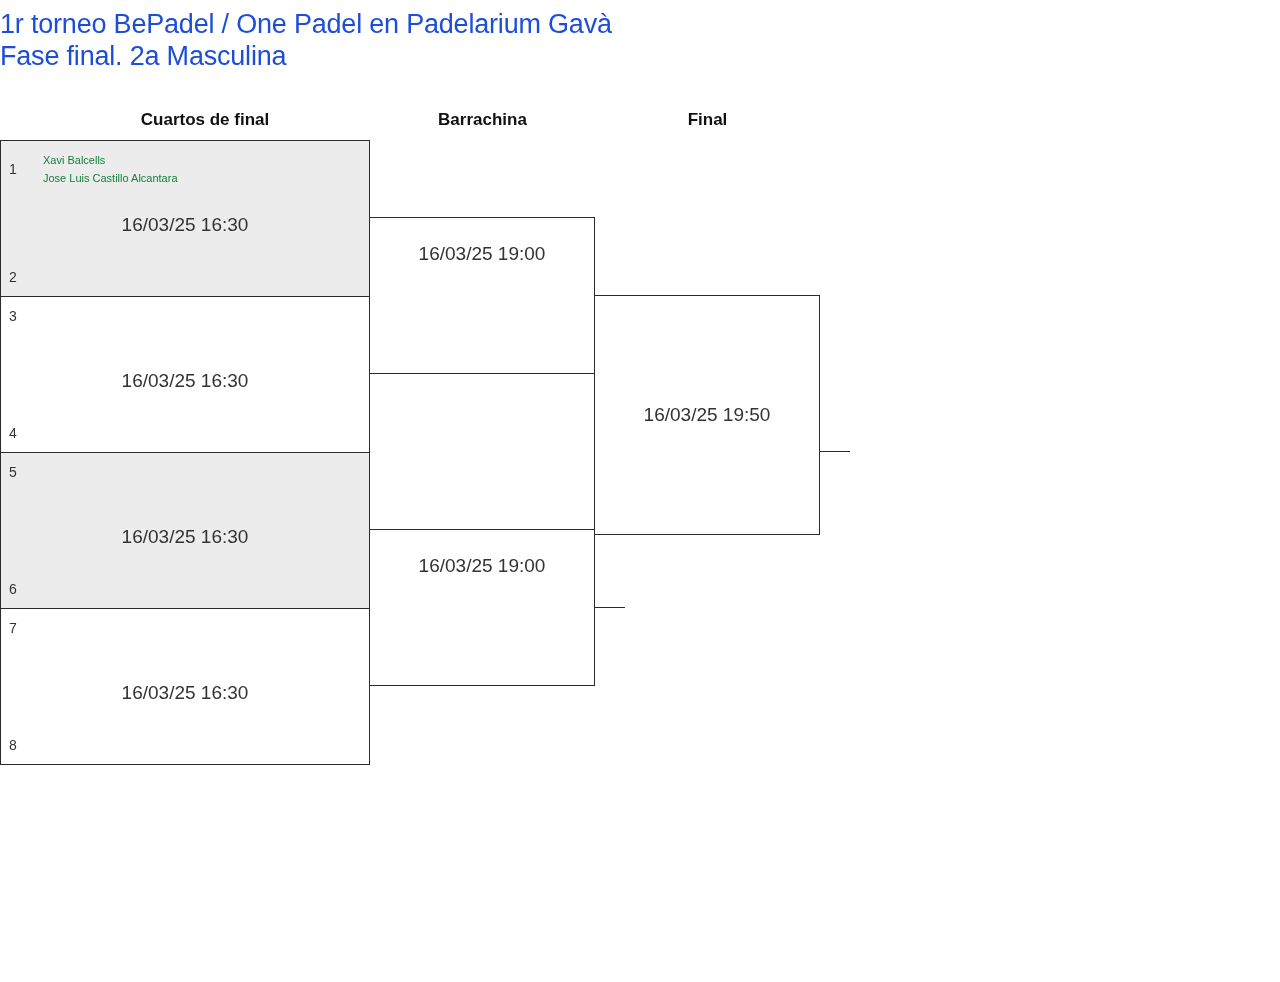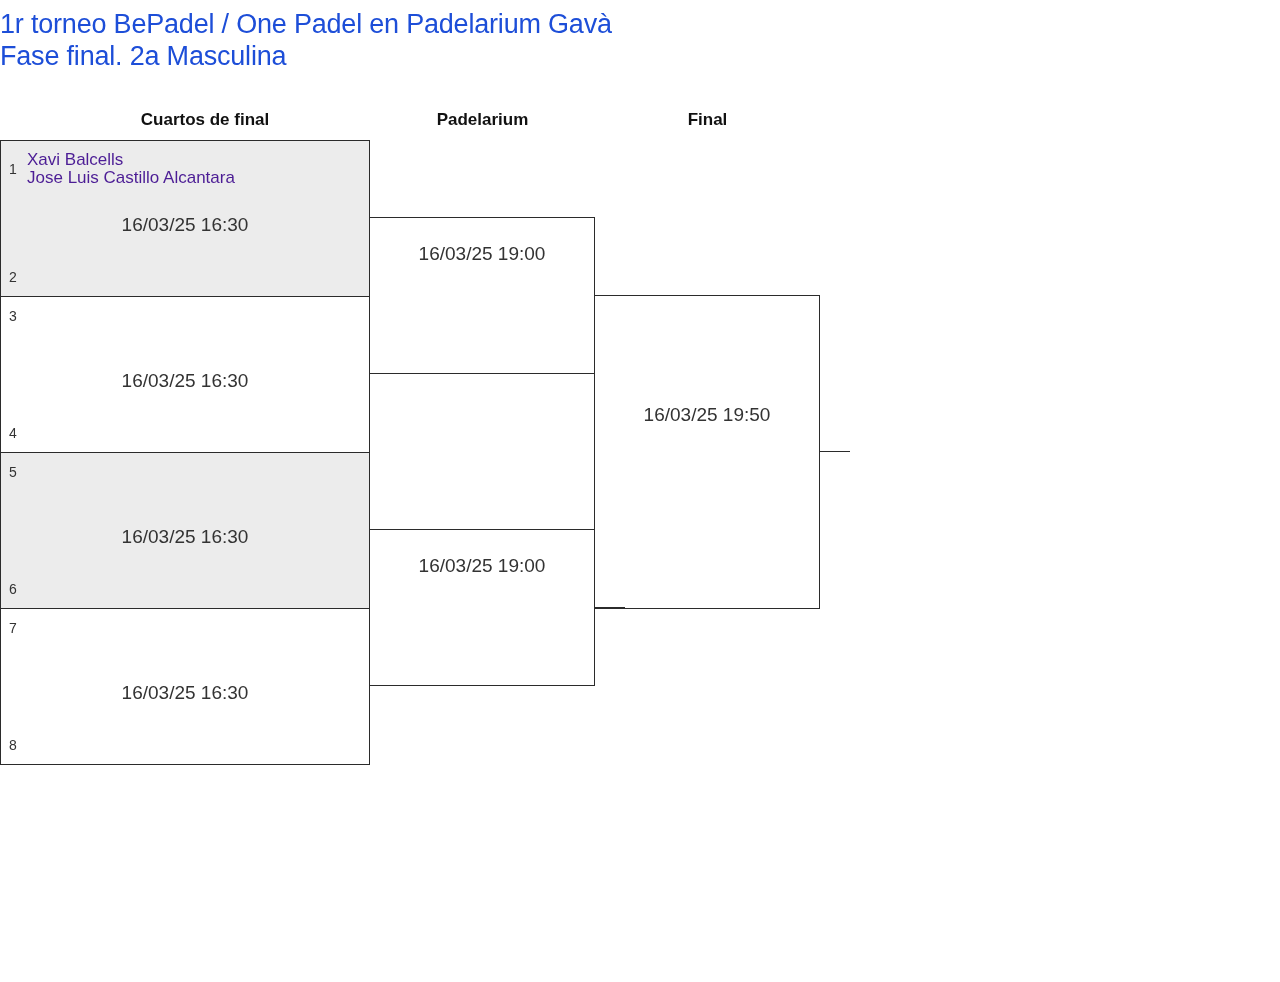--- a/index.html
+++ b/index.html
@@ -83,25 +83,25 @@
     font-size: 14px;
     line-height: 18px;
     color: #333333;
     min-width: 16px;
     flex: 0 0 auto;
   }
   .slot-top .seed    { align-self: center; }
   .slot-bottom .seed { align-self: center; }
 
   .players {
-    font-size: 17px;
+    font-size: 11px;
     line-height: 18px;
-    color: #4c1d95;
+    color: #15803d;
     white-space: pre-line;
-    margin-left: 2px;
+    margin-left: 18px;
   }
 
   
   .match-date {
     position: absolute;
     left: 0;
     right: 0;
     top: 50%;
     transform: translateY(-50%);
     text-align: center;
@@ -132,21 +132,21 @@
 </style>
 </head>
 <body>
 
 <div id="title-block">
   <div class="title-line">1r torneo BePadel / One Padel en Padelarium Gavà</div>
   <div class="title-line">Fase final. 2a Masculina</div>
 </div>
 
 <div class="round-header" id="round-header-0">Cuartos de final</div>
-<div class="round-header" id="round-header-1">Padelarium</div>
+<div class="round-header" id="round-header-1">Barrachina</div>
 <div class="round-header" id="round-header-2">Final</div>
 
 <div id="bracket">
 
   <div class="match shaded" style="left:0px; top:0px; width:370px; height:157px;">
     <div class="slot slot-top">
       <span class="seed">1</span>
       <span class="players">Xavi Balcells
 Jose Luis Castillo Alcantara</span>
     </div>
@@ -205,21 +205,21 @@
   <div class="match" style="left:369px; top:389px; width:226px; height:157px;">
     <div class="slot slot-top">
       <span class="players"></span>
     </div>
     <div class="match-date offset-sf">16/03/25 19:00</div>
     <div class="slot slot-bottom">
       <span class="players"></span>
     </div>
   </div>
 
-  <div class="match" style="left:594px; top:155px; width:226px; height:314px;">
+  <div class="match" style="left:594px; top:155px; width:226px; height:240px;">
     <div class="slot slot-top">
       <span class="players"></span>
     </div>
     <div class="match-date offset-f">16/03/25 19:50</div>
     <div class="slot slot-bottom">
       <span class="players"></span>
     </div>
   </div>
 
   <div class="connector" style="left:595px; top:155px; width:30px; height:1px;"></div>

